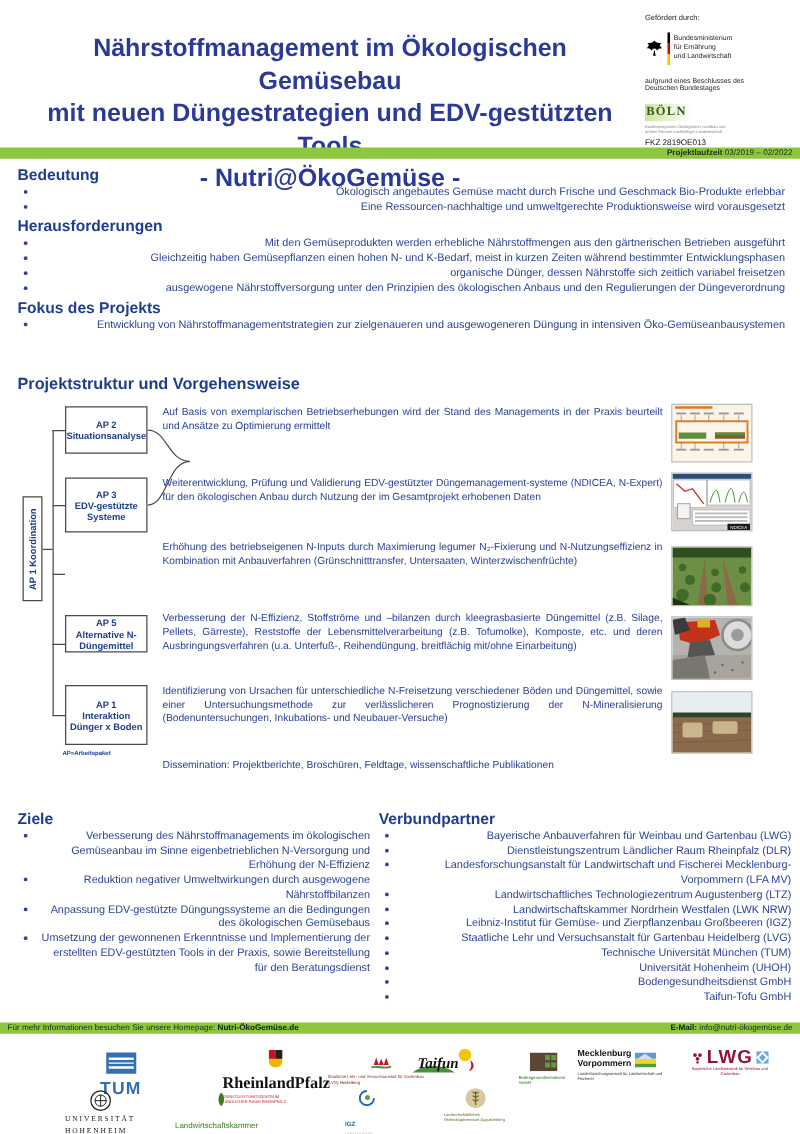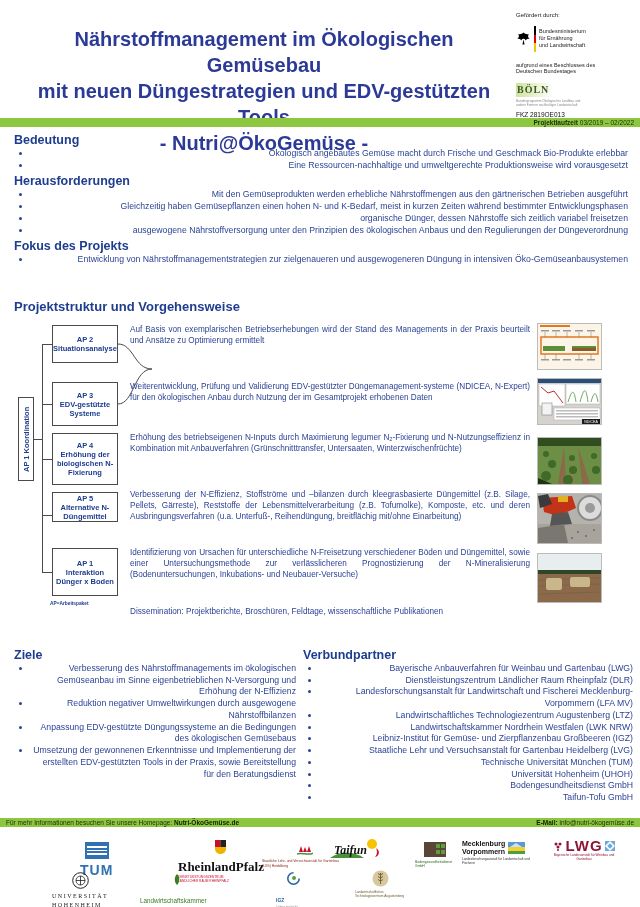--- a/index.html
+++ b/index.html
@@ -147,24 +147,20 @@
     <div class="ap1">AP 1 Koordination</div>
 
     <div class="apbox" style="top:7px;height:38px;border-width:1.5px">
       <div>AP 2</div>
       <div>Situationsanalyse</div>
     </div>
     <div class="apbox" style="top:64px;height:44px">
       <div>AP 3</div>
       <div>EDV-gestützte Systeme</div>
     </div>
-    <div class="apbox" style="top:115px;height:52px">
-      <div>AP 4</div>
-      <div>Erhöhung der biologischen N-Fixierung</div>
-    </div>
     <div class="apbox" style="top:174px;height:30px">
       <div>AP 5</div>
       <div>Alternative N-Düngemittel</div>
     </div>
     <div class="apbox" style="top:230px;height:48px;border-width:1.5px">
       <div>AP 1</div>
       <div>Interaktion Dünger x Boden</div>
     </div>
     <div class="footnote">AP=Arbeitspaket</div>
 

